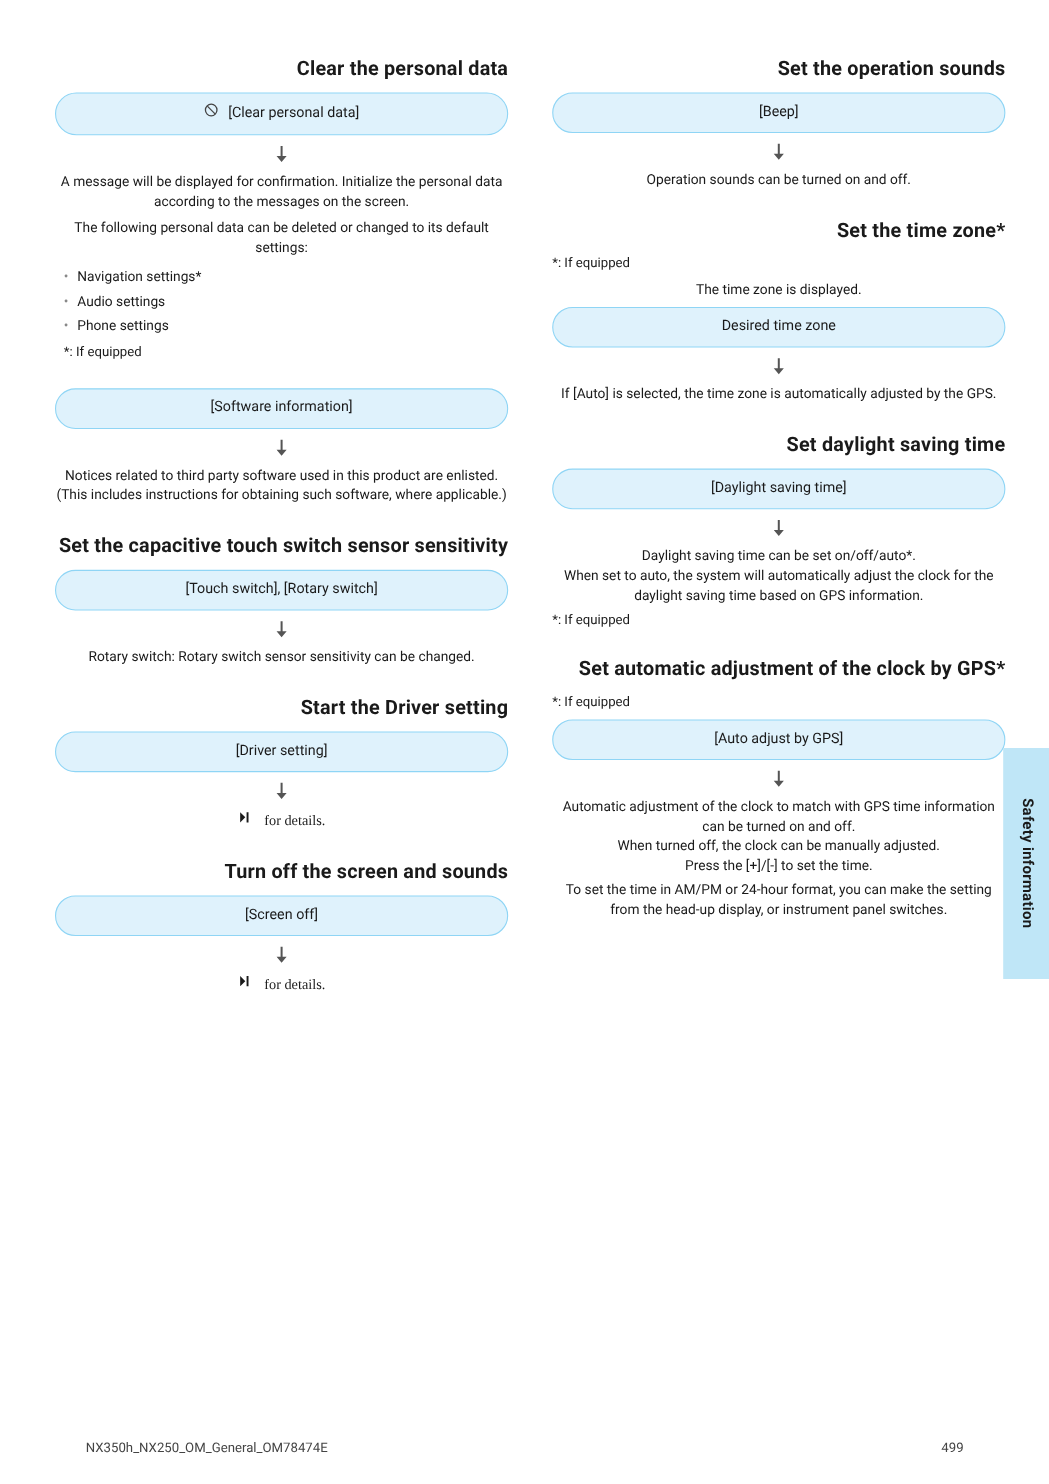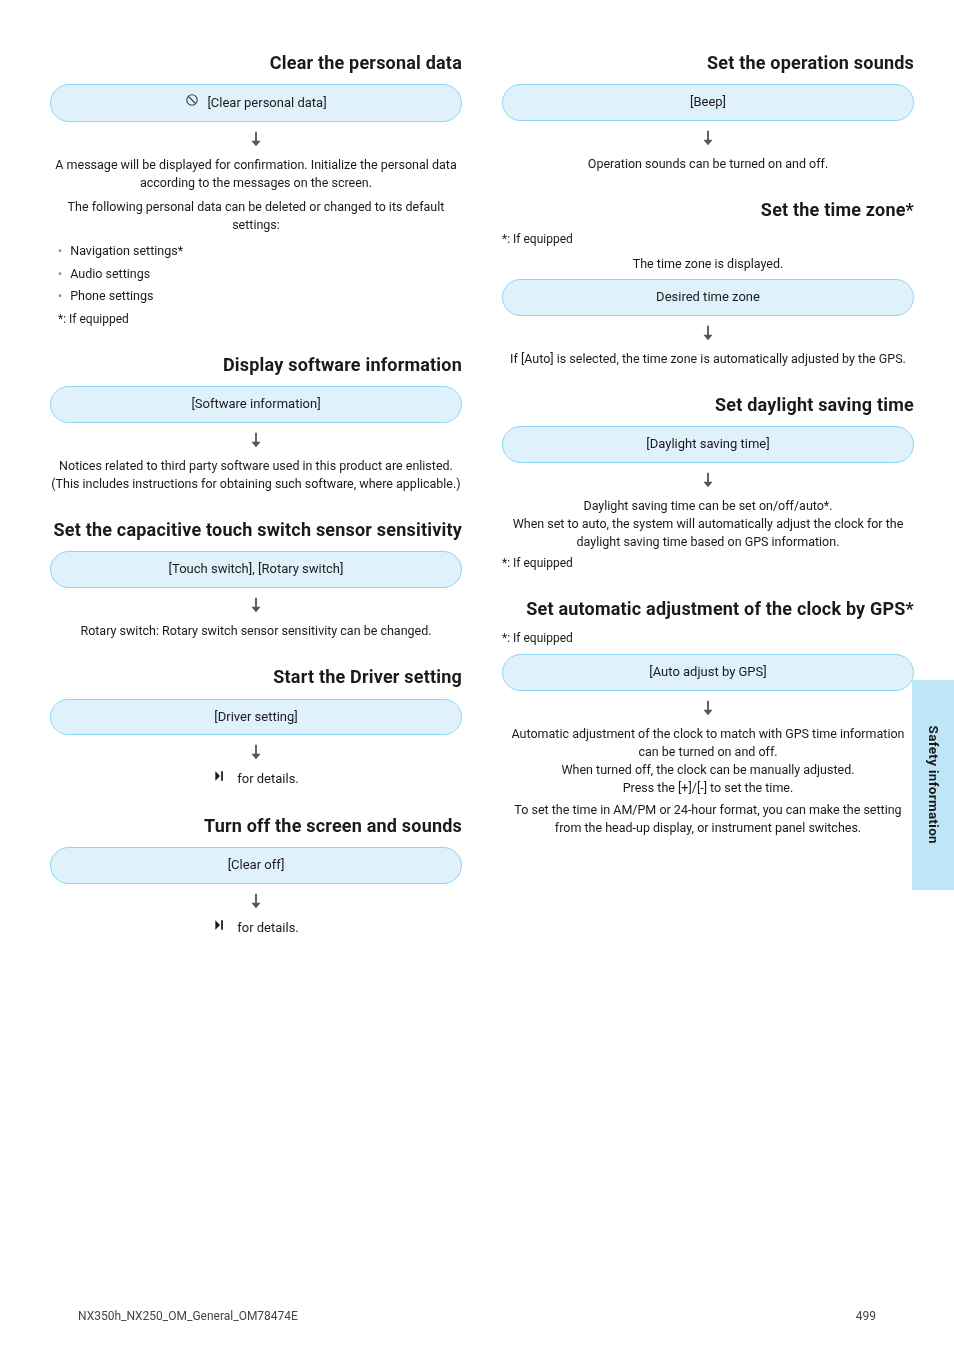--- a/index.html
+++ b/index.html
@@ -70,20 +70,21 @@
     display:flex;
     padding:2px 0;
   }
   .list .bullet{margin-right:8px;color:#888}
   .skip-row{
     display:flex;
     align-items:center;
     justify-content:center;
     gap:10px;
     font-size:13px;
+    font-family:Liberation Serif, serif;
   }
   .skip-icon svg{width:14px;height:14px;fill:var(--text)}
   .page-footer{
     position:absolute;
     bottom:24px;
     left:0;right:0;
     display:flex;
     justify-content:space-between;
     padding:0 78px;
     font-size:12px;
@@ -150,21 +151,20 @@
           </div>
         <div class="row">
             <span class="bullet">•</span>
             <span>Phone settings</span>
           </div>
       </div>
       <div class="desc small" style="text-align:left;padding-left:8px">*: If equipped</div>
     </div>
 
     <div class="section">
-      <div class="section-title">Display software information</div>
       <div class="pill">
         <span>[Software information]</span>
       </div>
       <div class="arrow-down">
         <svg viewBox="0 0 24 24">
             <path d="M11 4h2v10h4l-5 6-5-6h4z"></path>
           </svg>
       </div>
       <div class="desc">Notices related to third party software used in this product are enlisted. (This includes instructions for obtaining such software, where applicable.)</div>
     </div>
@@ -199,21 +199,21 @@
               <path d="M4 4l8 8-8 8zM14 4h3v16h-3z"></path>
             </svg>
         </span>
         <span>for details.</span>
       </div>
     </div>
 
     <div class="section">
       <div class="section-title">Turn off the screen and sounds</div>
       <div class="pill">
-        <span>[Clear off]</span>
+        <span>[Screen off]</span>
       </div>
       <div class="arrow-down">
         <svg viewBox="0 0 24 24">
             <path d="M11 4h2v10h4l-5 6-5-6h4z"></path>
           </svg>
       </div>
       <div class="skip-row">
         <span class="skip-icon">
           <svg viewBox="0 0 24 24">
               <path d="M4 4l8 8-8 8zM14 4h3v16h-3z"></path>

